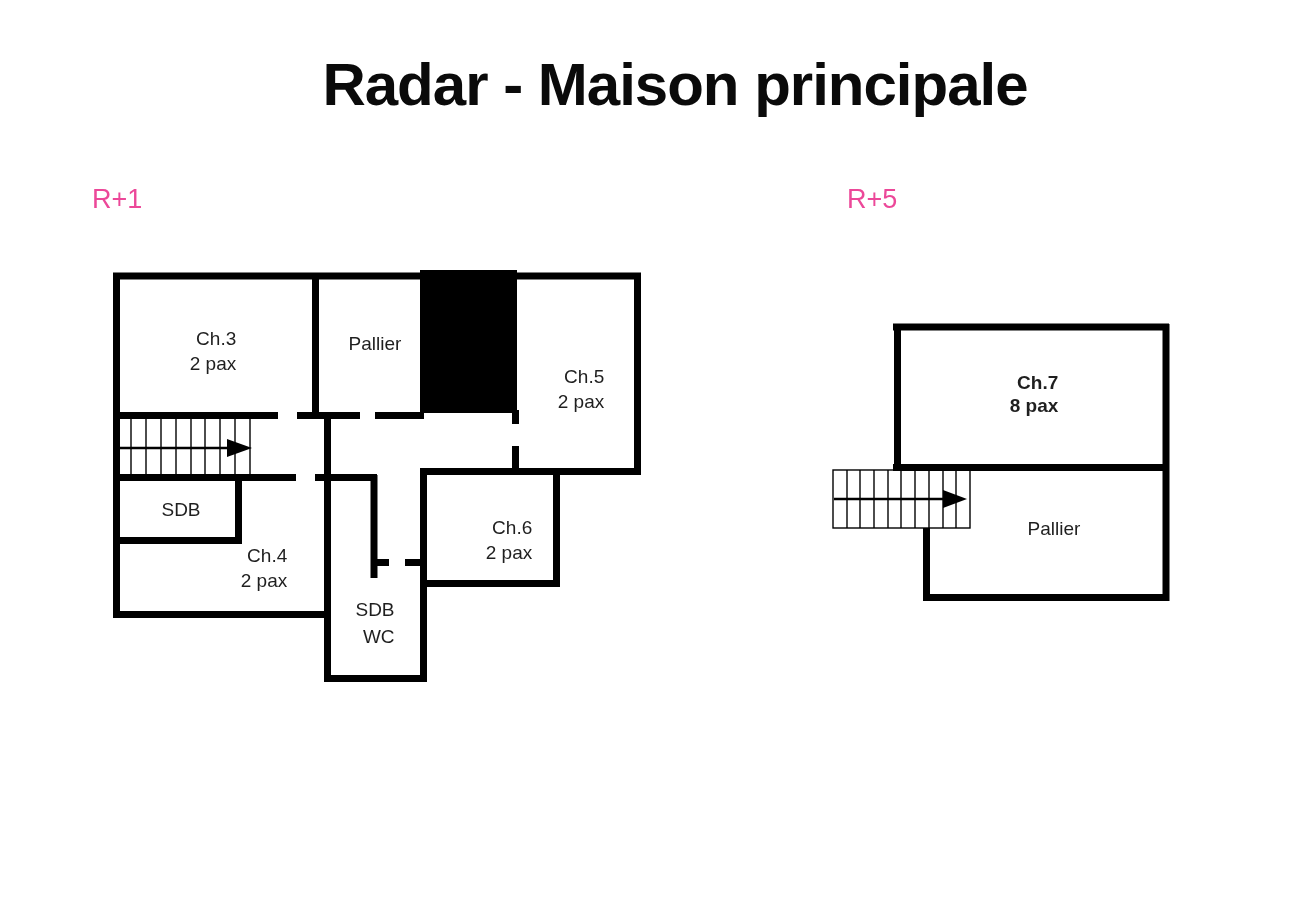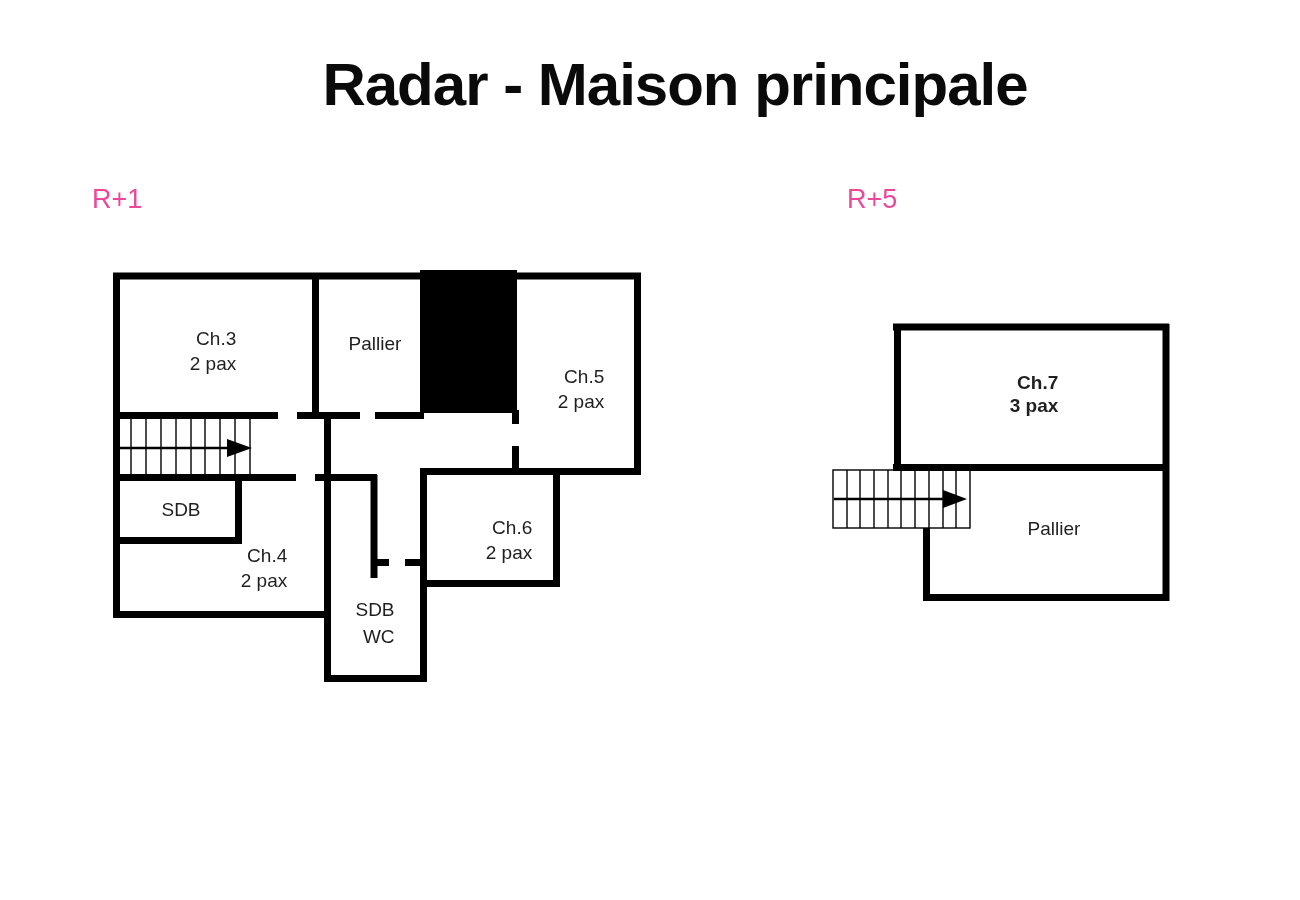--- a/index.html
+++ b/index.html
@@ -160,20 +160,20 @@
     <div>2 pax</div>
   </div>
 
   <div class="room-label" style="left:375px;top:596px;line-height:27px;">
     <div>SDB</div>
     <div>WC</div>
   </div>
 
   <div class="room-label tight" style="left:1034px;top:371px;">
     <div>Ch.7</div>
-    <div>3 pax</div>
+    <div>8 pax</div>
   </div>
 
   <div class="room-label" style="left:1054px;top:516px;">
     <div>Pallier</div>
   </div>
 
 </div>
 
 </body></html>

